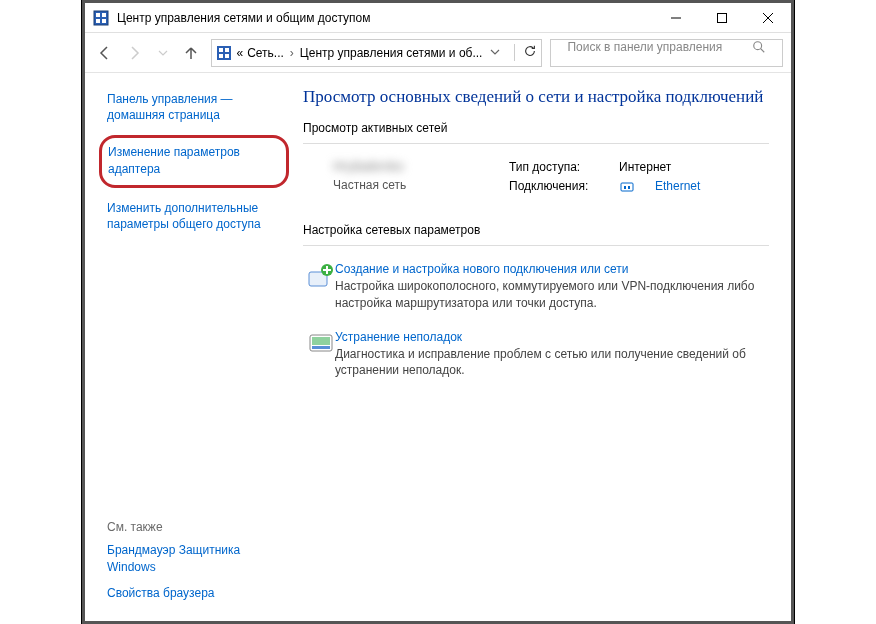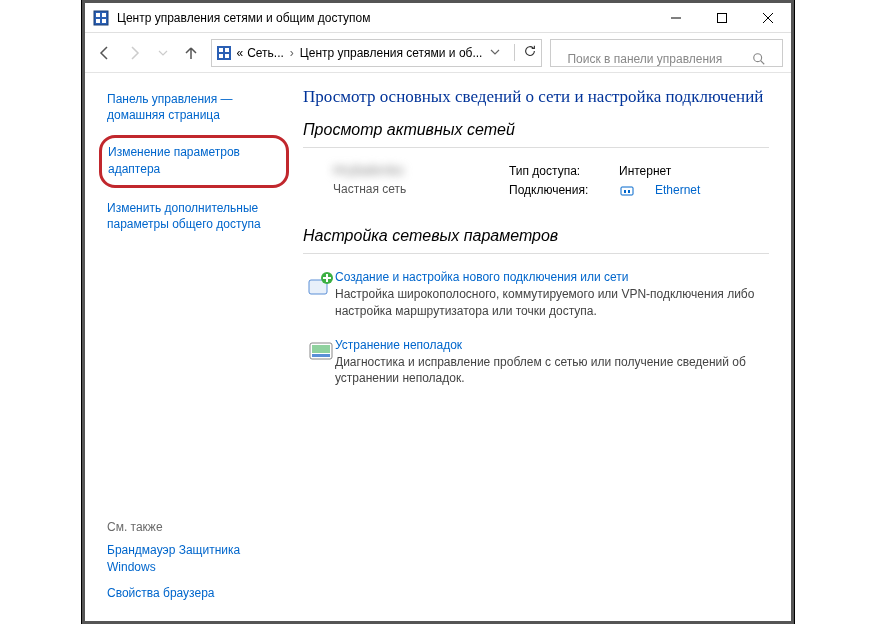--- a/index.html
+++ b/index.html
@@ -27,21 +27,21 @@
   .nav-btn.disabled { color:#bbb; }
   .addr {
     flex:1; height:28px; border:1px solid #ccc; display:flex; align-items:center;
     padding:0 4px; font-size:12px; gap:4px; margin: 0 4px;
   }
   .addr .crumb { color:#000; white-space:nowrap; }
   .addr .sep { color:#666; padding:0 2px;}
   .addr .drop { padding:0 4px; color:#666; margin-left:auto;}
   .addr .refresh { border-left:1px solid #ccc; padding-left:8px; margin-left:6px; color:#333;}
   .search {
-    width: 260px; height:28px; border:1px solid #ccc; display:flex; align-items:flex-end;
+    width: 260px; height:28px; border:1px solid #ccc; display:flex; align-items:flex-start;
     padding:0 16px; color:#888; font-size:12px;
   }
   .search span { flex:1; }
   
   .body { display:flex; height: calc(100% - 70px); }
   .sidebar {
     width: 210px; padding: 16px 10px 10px 22px; font-size:12px;
   }
   .sidebar a { color:#0066cc; text-decoration:none; display:block; line-height:1.35; padding:2px 0;}
   .sidebar .group { margin-bottom:10px; }
@@ -50,21 +50,21 @@
     margin-left:-8px; margin-right:-4px;
   }
   .sidebar .seealso { position:absolute; bottom:18px; left:22px; width:180px;}
   .sidebar .seealso .hdr { color:#6a6a6a; margin-bottom:6px;}
   .main {
     flex:1; padding: 14px 22px 14px 8px; overflow:auto;
   }
   h1.page-title { color:#003399; font-weight:400; font-size:17px; margin-bottom:14px;font-family:Liberation Serif, serif;}
   .fieldset { margin-bottom:18px; }
   .fieldset .legend {
-    font-size:16px; color:#000; padding-bottom:4px;font-style:italic;
+    font-size:12px; color:#000; padding-bottom:4px;
   }
   .fieldset .line { border-top:1px solid #ddd; margin-top:4px; padding-top:10px;}
   .active-net { display:flex; padding:4px 0 4px 30px; }
   .active-net .left { flex:1; }
   .active-net .left .netname {
     font-size:14px; color:#888; filter: blur(4px); user-select:none;
   }
   .active-net .left .nettype { font-size:12px; color:#555; margin-top:4px;}
   .active-net .right { width:260px; font-size:12px; }
   .kv { display:flex; line-height:1.6;}

